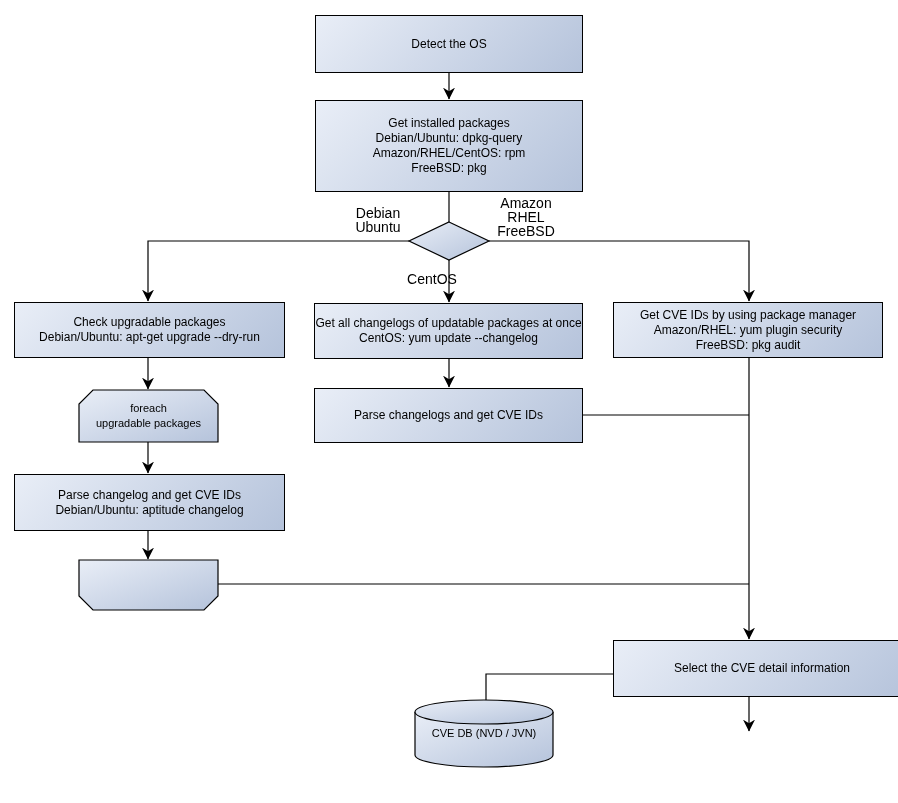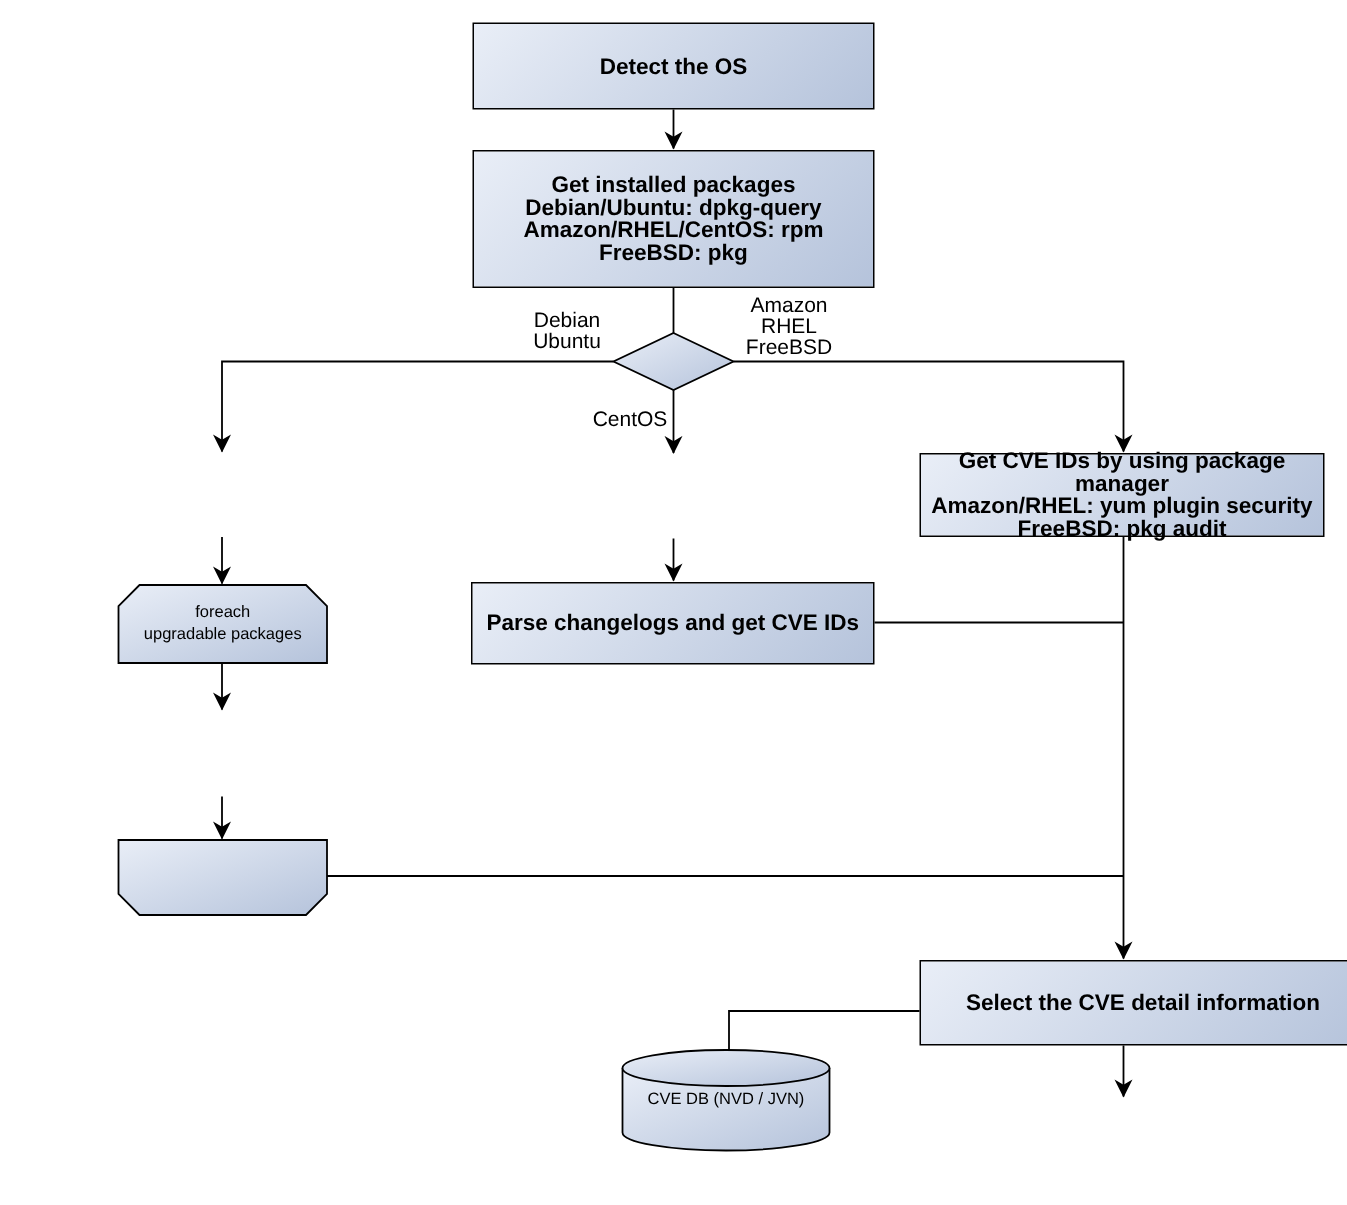--- a/index.html
+++ b/index.html
@@ -13,21 +13,21 @@
   #canvas{
     position:relative;width:898px;height:803px;background:var(--bg-color);
     font-family:"Liberation Sans",sans-serif;color:var(--text-color);overflow:hidden;
   }
   #wires{position:absolute;left:0;top:0;width:898px;height:803px;}
   .node{
     position:absolute;box-sizing:border-box;
     border:1px solid var(--border-color);
     background:linear-gradient(135deg,var(--node-fill-light) 0%,var(--node-fill-dark) 100%);
     display:flex;align-items:center;justify-content:center;
-    text-align:center;font-size:15px;line-height:15px;white-space:pre-line;font-weight:bold;
+    text-align:center;font-size:12px;line-height:15px;white-space:pre-line;
   }
   .shape-label{
     position:absolute;box-sizing:border-box;
     display:flex;align-items:center;justify-content:center;
     text-align:center;font-size:11px;line-height:15px;white-space:pre-line;border-radius:12px;
   }
   .edge-label{
     position:absolute;font-size:14px;line-height:14px;white-space:pre-line;
   }
   .edge-label.center{text-align:center;}
@@ -40,21 +40,21 @@
   #n-get-all-changelogs{left:314px;top:303px;width:269px;height:56px;}
   #n-parse-changelogs {left:314px;top:388px;width:269px;height:55px;}
   #n-get-cve-pkg-mgr  {left:613px;top:302px;width:270px;height:56px;}
   #n-select-cve-detail{left:613px;top:640px;width:298px;height:57px;}
   #n-write-results    {left:613px;top:732px;width:270px;height:54px;}
   #l-foreach          {left:79px;top:390px;width:139px;height:52px;}
   #l-end-loop         {left:79px;top:560px;width:139px;height:50px;}
   #l-cve-db           {left:415px;top:712px;width:138px;height:43px;}
   #el-debian-ubuntu   {left:348px;top:206px;width:60px;}
   #el-amazon-rhel     {left:495px;top:196px;width:62px;}
-  #el-centos          {left:392px;top:272px;width:56px;}
+  #el-centos          {left:404px;top:272px;width:56px;}
 </style>
 </head>
 <body>
 
 <div id="canvas">
 
   <svg id="wires" viewBox="0 0 898 803" xmlns="http://www.w3.org/2000/svg">
     <defs>
       <linearGradient id="nodeGrad" x1="0" y1="0" x2="1" y2="1">
         <stop offset="0" stop-color="#e9eef7"></stop>
@@ -89,20 +89,26 @@
       <path d="M415 712 L415 755 A69 12 0 0 0 553 755 L553 712"></path>
       <ellipse cx="484" cy="712" rx="69" ry="12"></ellipse>
     </g>
   </svg>
 
   <div class="node" id="n-detect-os">Detect the OS</div>
   <div class="node" id="n-get-installed">Get installed packages
 Debian/Ubuntu: dpkg-query
 Amazon/RHEL/CentOS: rpm
 FreeBSD: pkg</div>
+  <div class="node" id="n-check-upgradable">Check upgradable packages
+Debian/Ubuntu: apt-get upgrade --dry-run</div>
+  <div class="node" id="n-parse-changelog-deb">Parse changelog and get CVE IDs
+Debian/Ubuntu: aptitude changelog</div>
+  <div class="node" id="n-get-all-changelogs">Get all changelogs of updatable packages at once
+CentOS: yum update --changelog</div>
   <div class="node" id="n-get-cve-pkg-mgr">Get CVE IDs by using package manager
 Amazon/RHEL: yum plugin security
 FreeBSD: pkg audit</div>
   <div class="node" id="n-parse-changelogs">Parse changelogs and get CVE IDs</div>
   <div class="node" id="n-select-cve-detail">Select the CVE detail information</div>
 
   <div class="shape-label" id="l-foreach">foreach
 upgradable packages</div>
   <div class="shape-label" id="l-cve-db">CVE DB (NVD / JVN)</div>
 

